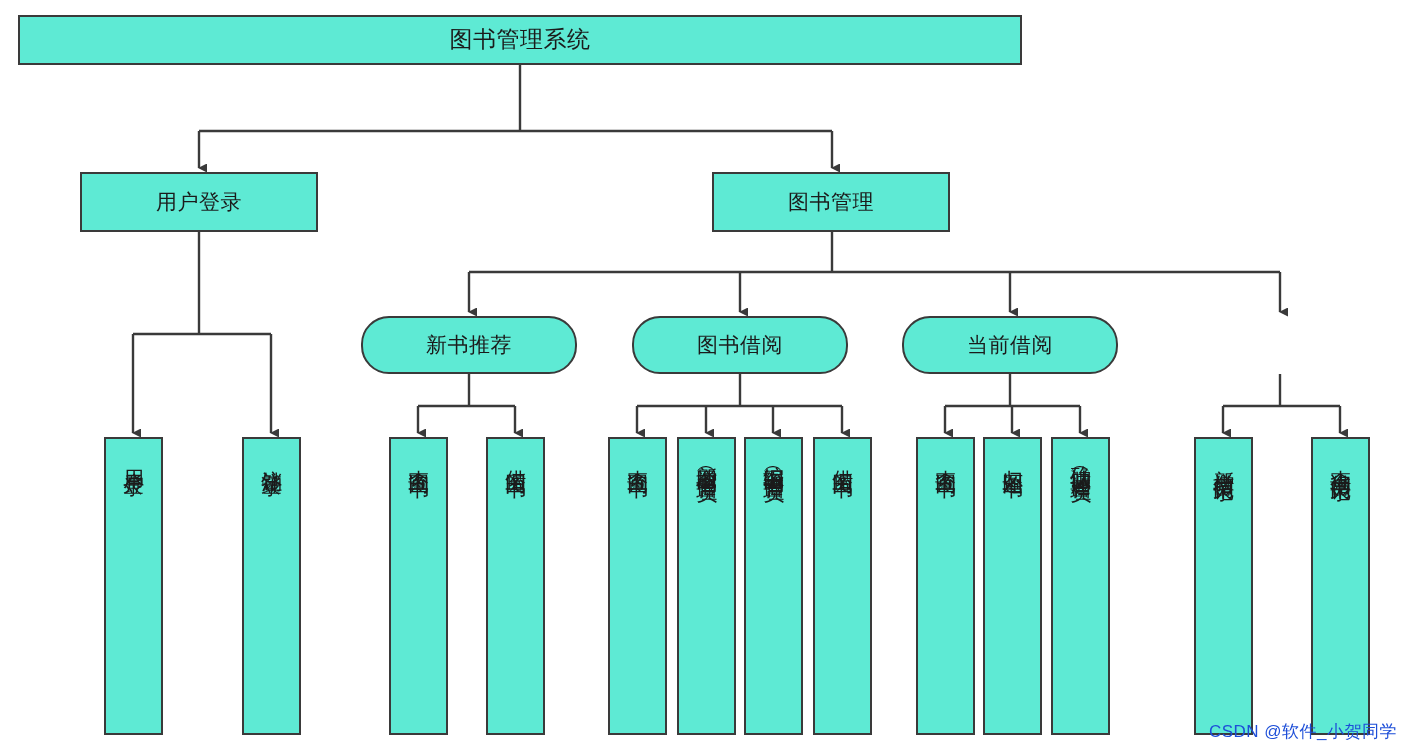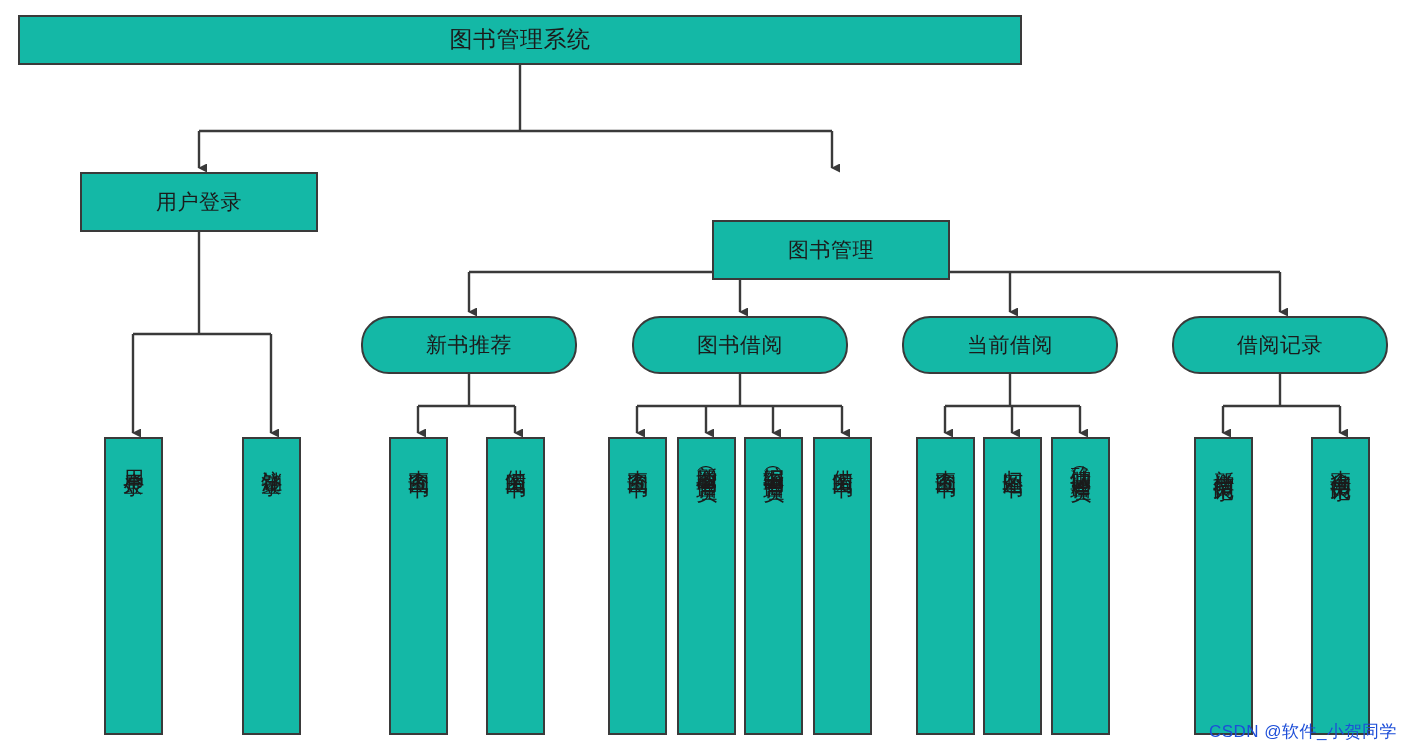--- a/index.html
+++ b/index.html
@@ -22,21 +22,21 @@
     position: absolute;
     left: 0;
     top: 0;
     width: 1405px;
     height: 747px;
   }
   .node {
     position: absolute;
     box-sizing: border-box;
     border: 2px solid #3a3a3a;
-    background: #14b8a6;
+    background: #5eead4;
     display: flex;
     align-items: center;
     justify-content: center;
     color: #1b1b1b;
     z-index: 2;
   }
   .node .lbl {
     display: block;
     text-align: center;
     line-height: 1.12;
@@ -140,39 +140,36 @@
   </svg>
 
   <div class="node h-node root" style="left:18px; top:15px; width:1004px; height:50px;">
     <span class="lbl">图书管理系统</span>
   </div>
 
   <div class="node h-node lvl2" style="left:80px; top:172px; width:238px; height:60px;">
     <span class="lbl">用户登录</span>
   </div>
 
-  <div class="node h-node lvl2" style="left:712px; top:172px; width:238px; height:60px;margin-top:48px;">
+  <div class="node h-node lvl2" style="left:712px; top:172px; width:238px; height:60px;">
     <span class="lbl">图书管理</span>
   </div>
 
   <div class="node h-node lvl3" style="left:361px; top:316px; width:216px; height:58px;">
     <span class="lbl">新书推荐</span>
   </div>
 
   <div class="node h-node lvl3" style="left:902px; top:316px; width:216px; height:58px;">
     <span class="lbl">当前借阅</span>
   </div>
 
   <div class="node h-node lvl3" style="left:632px; top:316px; width:216px; height:58px;">
     <span class="lbl">图书借阅</span>
   </div>
 
-  <div class="node h-node lvl3" style="left:1172px; top:316px; width:216px; height:58px;">
-    <span class="lbl">借阅记录</span>
-  </div>
 
   <div class="node leaf" style="left:104px; top:437px; width:59px; height:298px;">
     <span class="lbl">用户登录</span>
   </div>
 
   <div class="node leaf" style="left:242px; top:437px; width:59px; height:298px;">
     <span class="lbl">注销登录</span>
   </div>
 
   <div class="node leaf" style="left:389px; top:437px; width:59px; height:298px;">

